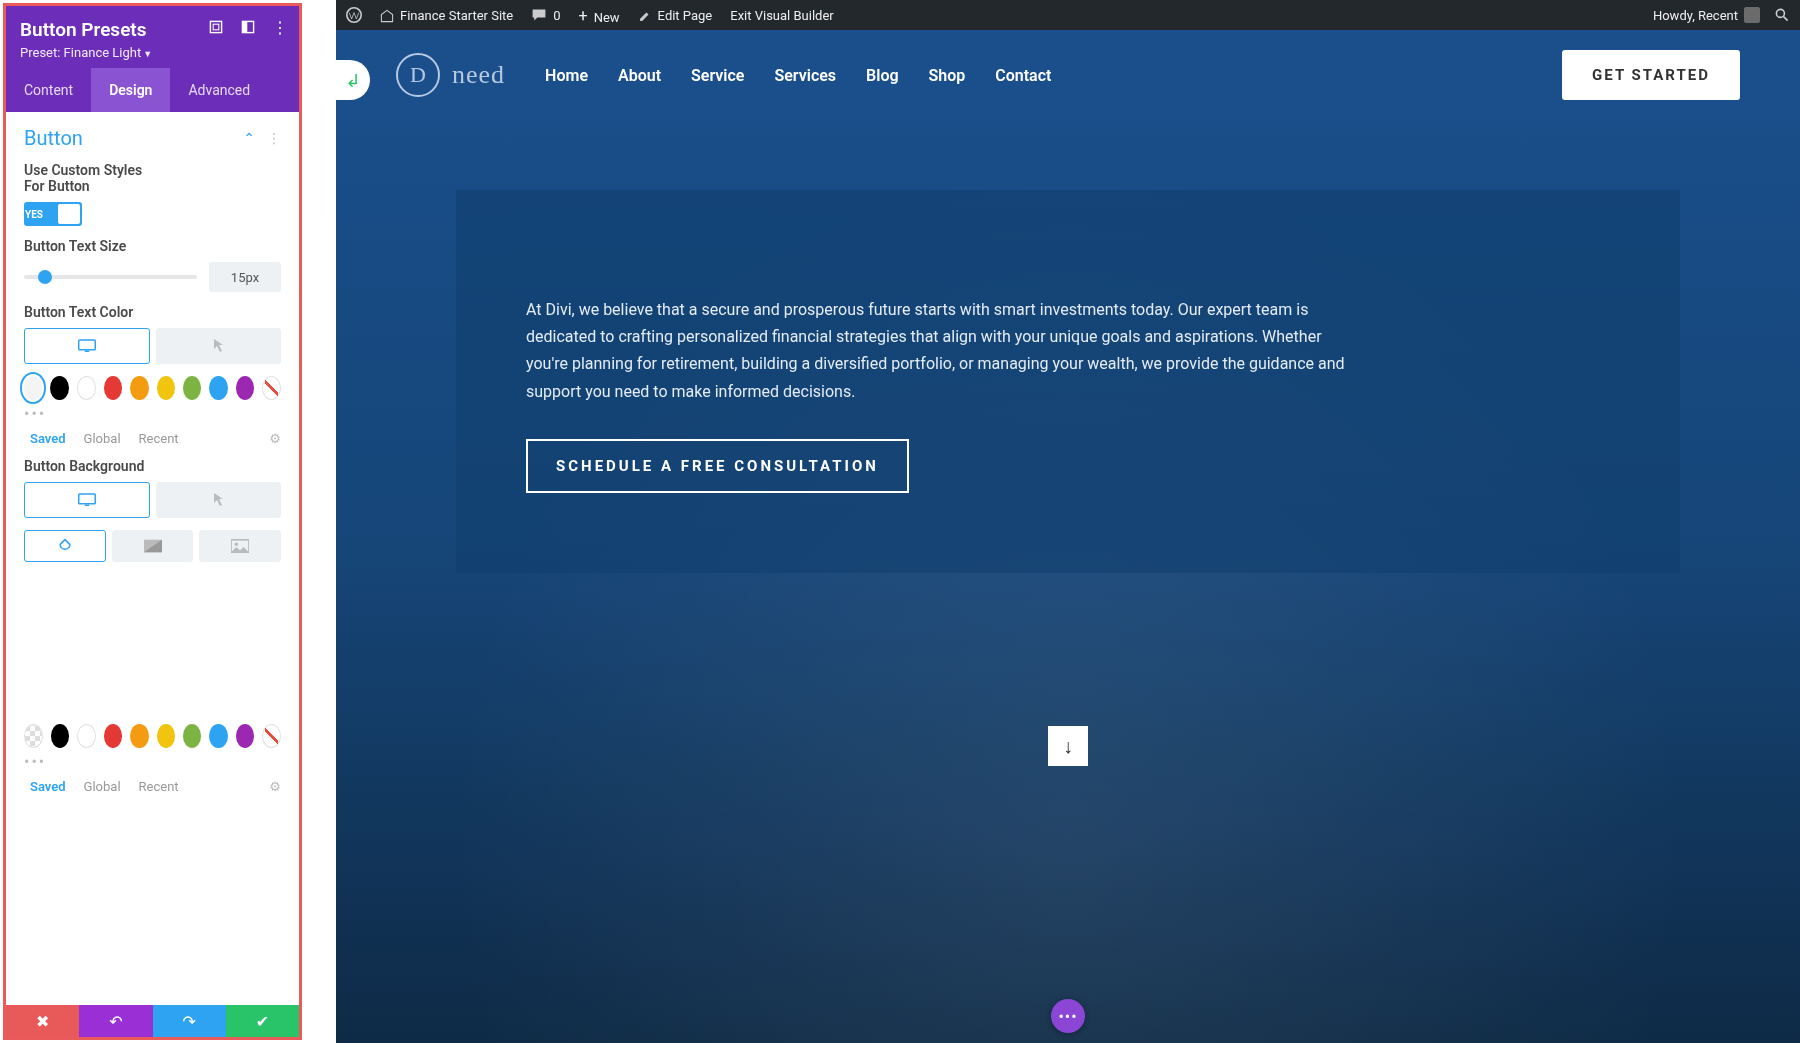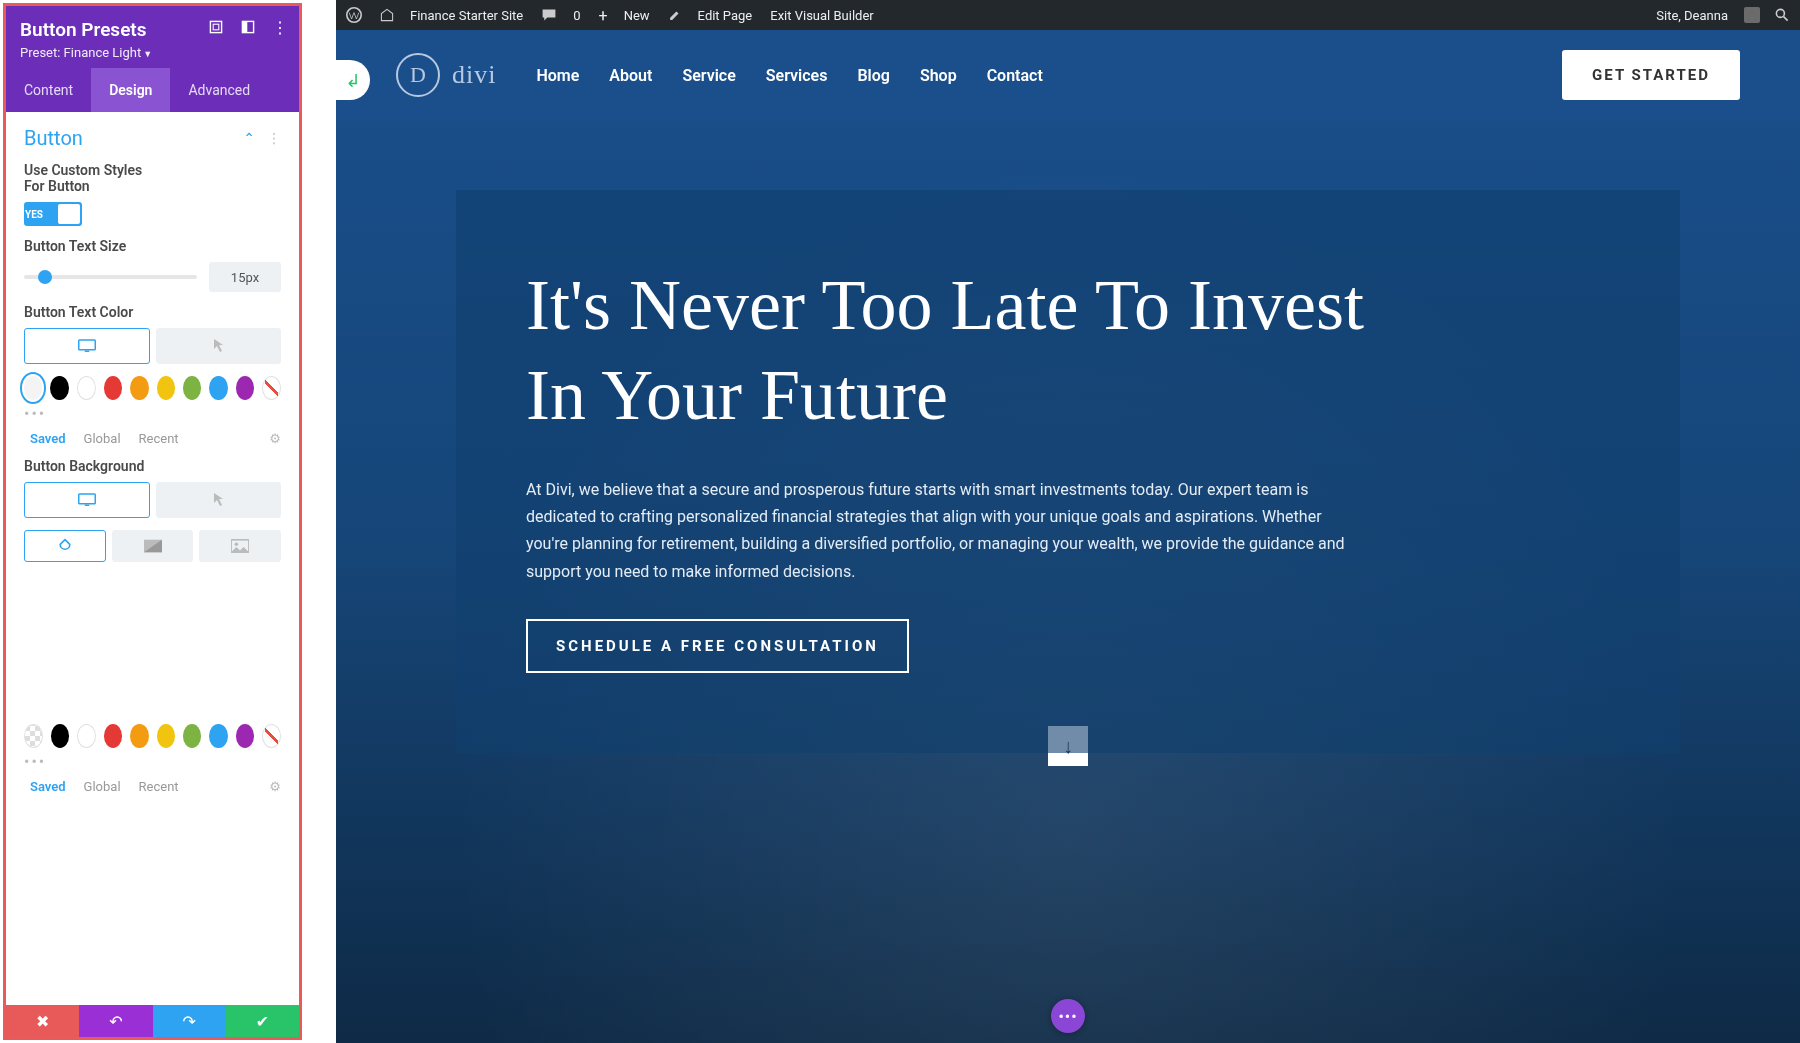--- a/index.html
+++ b/index.html
@@ -2,21 +2,21 @@
 <html><head>
 <meta charset="utf-8">
 <style>
 * { margin: 0; padding: 0; box-sizing: border-box; font-family: -apple-system, BlinkMacSystemFont, "Segoe UI", Roboto, sans-serif; }
 body { width: 1800px; height: 1043px; overflow: hidden; background: #fff; }
 
 
 .admin-bar { position: absolute; top: 0; left: 336px; right: 0; height: 30px; background: #23282d; color: #ccc; display: flex; align-items: center; font-size: 13px; z-index: 100; }
 .admin-bar .ab-left { display: flex; align-items: center; gap: 18px; padding-left: 10px; }
 .admin-bar .ab-right { margin-left: auto; display: flex; align-items: center; gap: 14px; padding-right: 10px; }
-.admin-bar .ab-item { display: flex; align-items: center; gap: 16px; cursor: pointer; color: #eee; }
+.admin-bar .ab-item { display: flex; align-items: flex-end; gap: 6px; cursor: pointer; color: #eee; }
 .admin-bar svg { fill: #ccc; }
 .avatar-sq { width: 16px; height: 16px; background: #6b6b6b; border-radius: 2px; }
 
 
 .panel { position: absolute; top: 3px; left: 3px; width: 299px; bottom: 3px; background: #fff; border: 3px solid #ea5a5a; z-index: 200; display: flex; flex-direction: column; }
 .panel-head { background: #6c2eb9; color: #fff; padding: 12px 14px 8px 14px; position: relative; }
 .panel-title { font-size: 19px; font-weight: 600; }
 .panel-sub { font-size: 13px; opacity: .9; margin-top: 4px; }
 .panel-sub .caret { font-size: 9px; margin-left: 2px; }
 .panel-head-icons { position: absolute; right: 12px; top: 14px; display: flex; gap: 18px; }
@@ -123,21 +123,21 @@
           <path d="M3 14l9-9 3 3-9 9H3z" fill="#ccc"></path>
         </svg>
         <span>Edit Page</span>
       </span>
     <span class="ab-item">
         <span>Exit Visual Builder</span>
       </span>
   </div>
   <div class="ab-right">
     <span class="ab-item">
-        <span>Site, Deanna</span>
+        <span>Howdy, Recent</span>
         <span class="avatar-sq"></span>
       </span>
     <span class="ab-item">
         <svg width="16" height="16" viewBox="0 0 20 20">
           <circle cx="8" cy="8" r="5" fill="none" stroke="#ccc" stroke-width="2"></circle>
           <path d="M12 12l5 5" stroke="#ccc" stroke-width="2"></path>
         </svg>
       </span>
   </div>
 </div>
@@ -286,33 +286,32 @@
     <div class="pf p">↶</div>
     <div class="pf b">↷</div>
     <div class="pf g">✔</div>
   </div>
 </div>
 
 <div class="preview">
   <div class="site-header">
     <div class="logo">
       <div class="logo-circle">D</div>
-      <div class="logo-text">divi</div>
+      <div class="logo-text">need</div>
     </div>
     <div class="nav" id="nav">
         <a>Home</a>
         <a>About</a>
         <a>Service</a>
         <a>Services</a>
         <a>Blog</a>
         <a>Shop</a>
         <a>Contact</a>
       </div>
     <div class="cta-btn">GET STARTED</div>
   </div>
   <div class="hero">
-    <h1>It's Never Too Late To Invest In Your Future</h1>
     <p>At Divi, we believe that a secure and prosperous future starts with smart investments today. Our expert team is dedicated to crafting personalized financial strategies that align with your unique goals and aspirations. Whether you're planning for retirement, building a diversified portfolio, or managing your wealth, we provide the guidance and support you need to make informed decisions.</p>
     <div class="sched">SCHEDULE A FREE CONSULTATION</div>
   </div>
   <div class="down-btn">↓</div>
   <div class="fab">•••</div>
 </div>
 
 </body></html>

